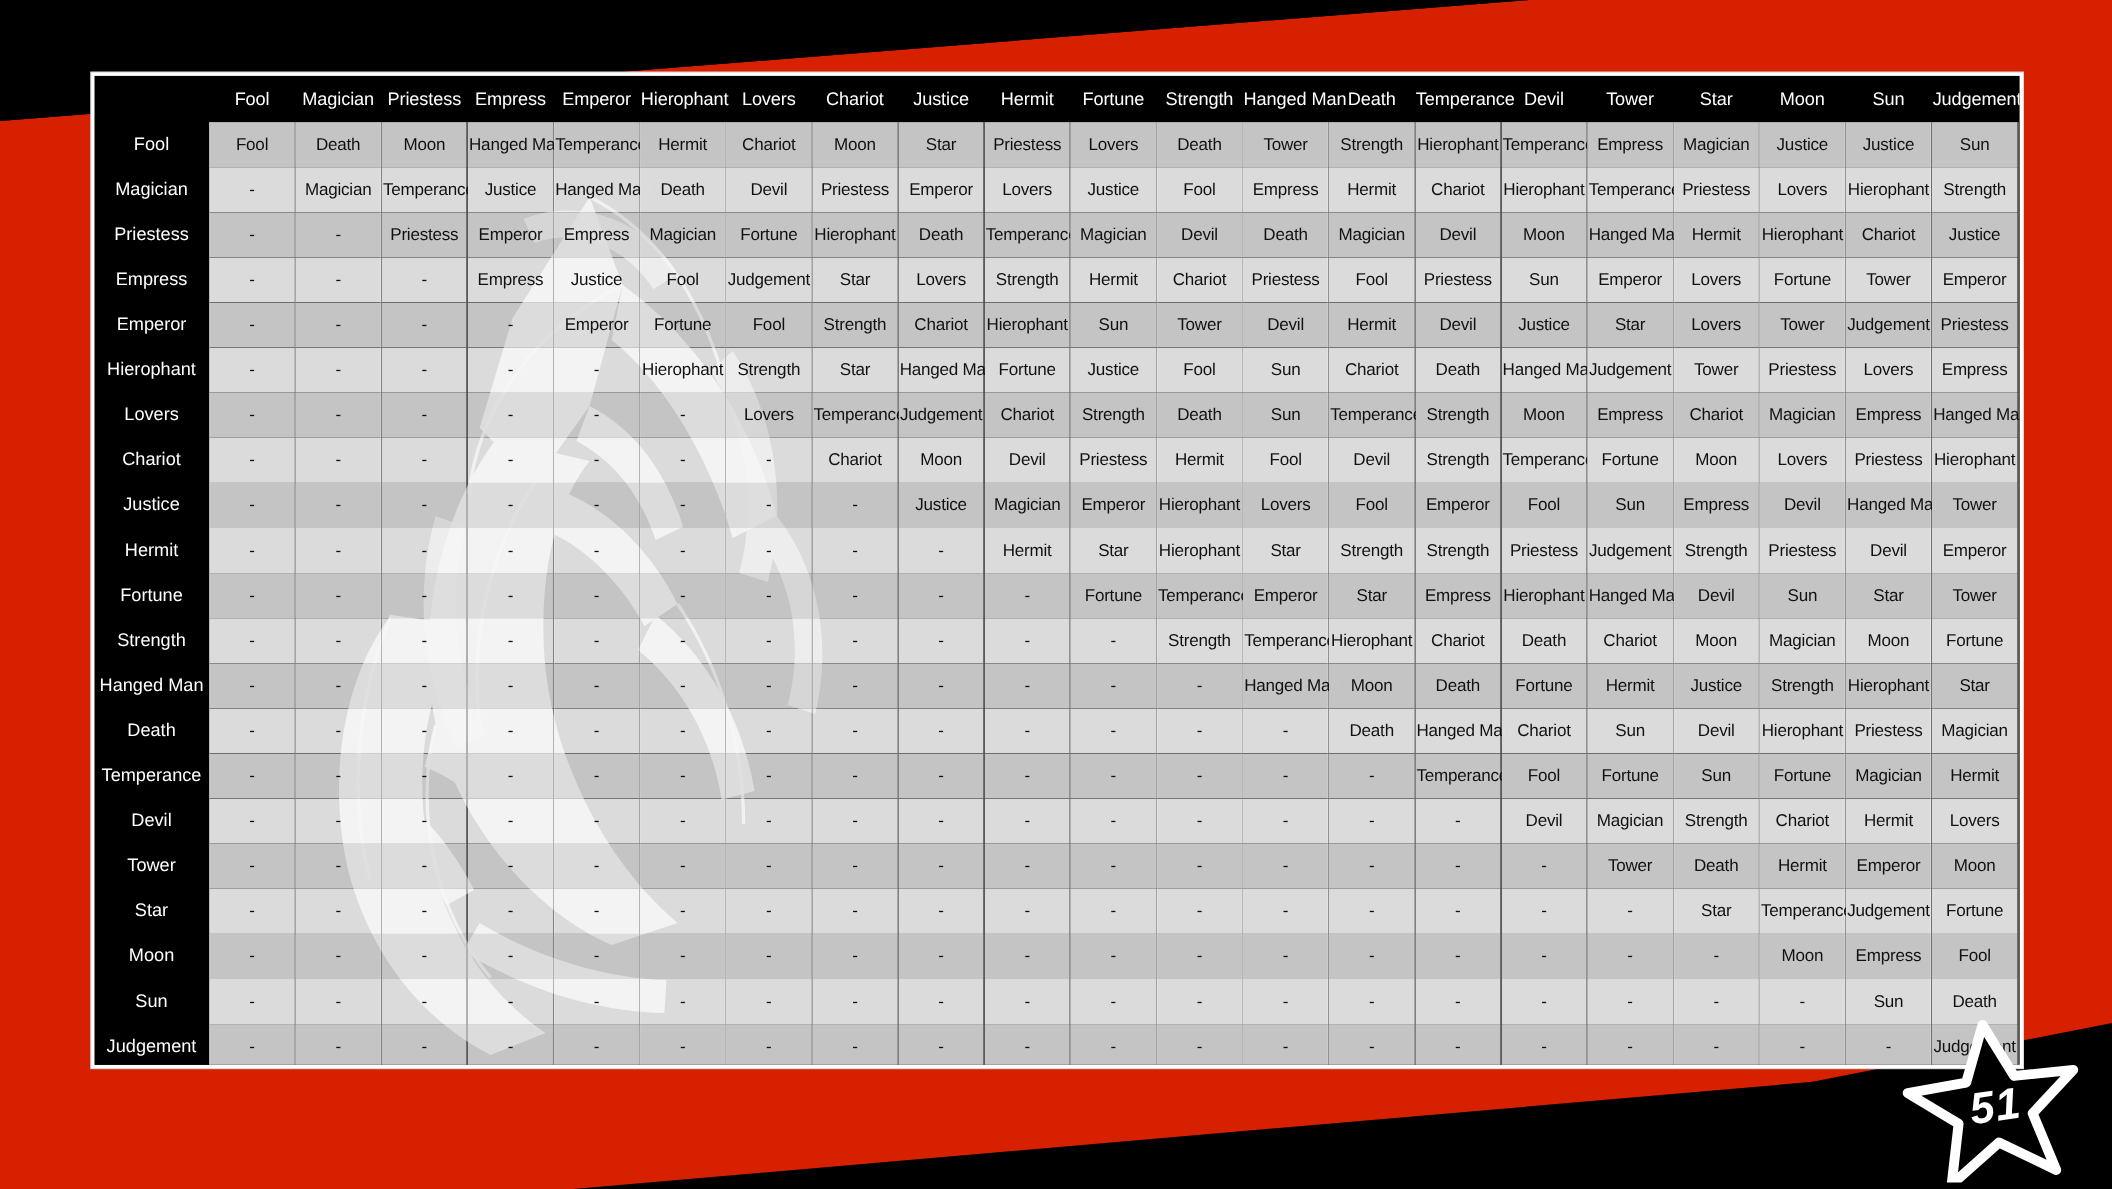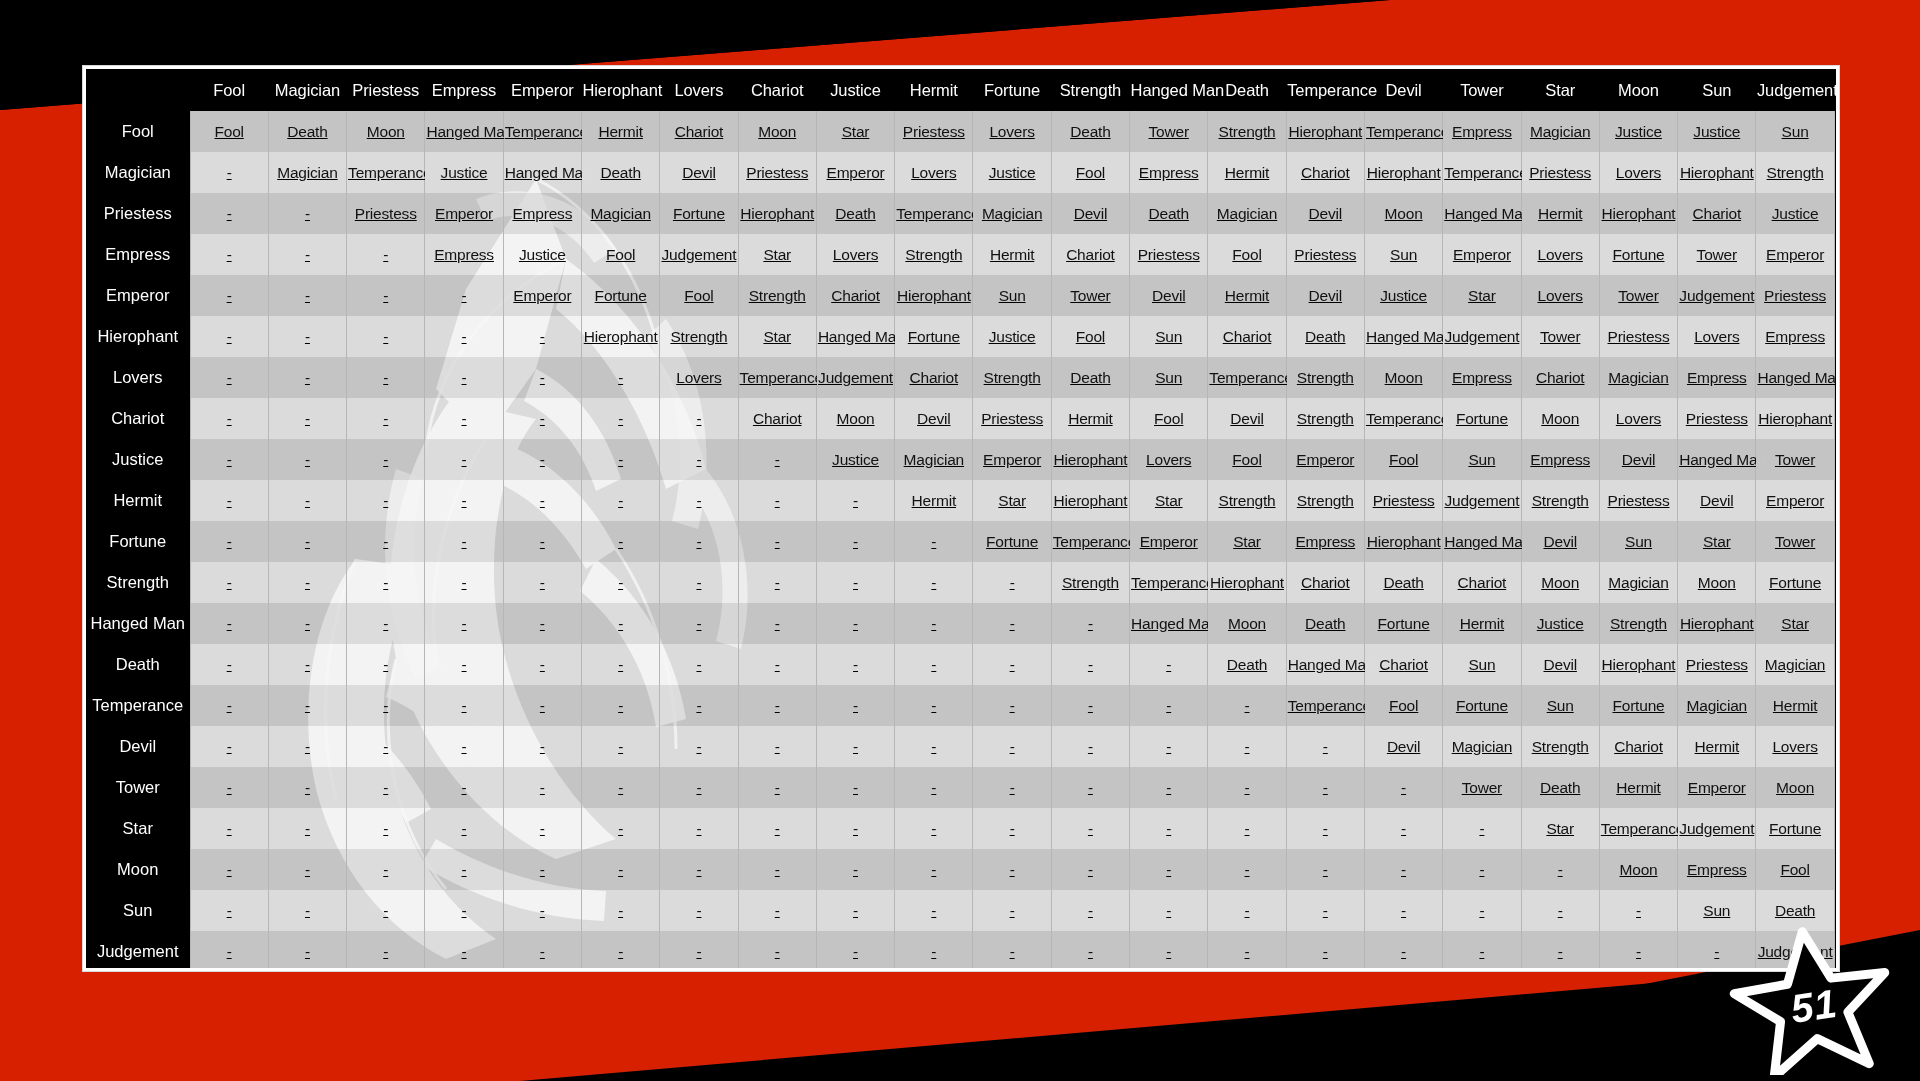--- a/index.html
+++ b/index.html
@@ -41,21 +41,20 @@
     pointer-events:none;
   }
 
   table.fusion{
     position:absolute;
     left:0; top:0;
     width:1580px;
     border-collapse:collapse;
     z-index:5;
     table-layout:fixed;
-    text-decoration:underline;
   }
   table.fusion col.rowhdr{ width:104px; }
   table.fusion col.datacol{ width:78.3px; }
 
   table.fusion th.corner{
     background:#000;
     height:42px;
     border:none;
   }
   table.fusion th.colhdr{

